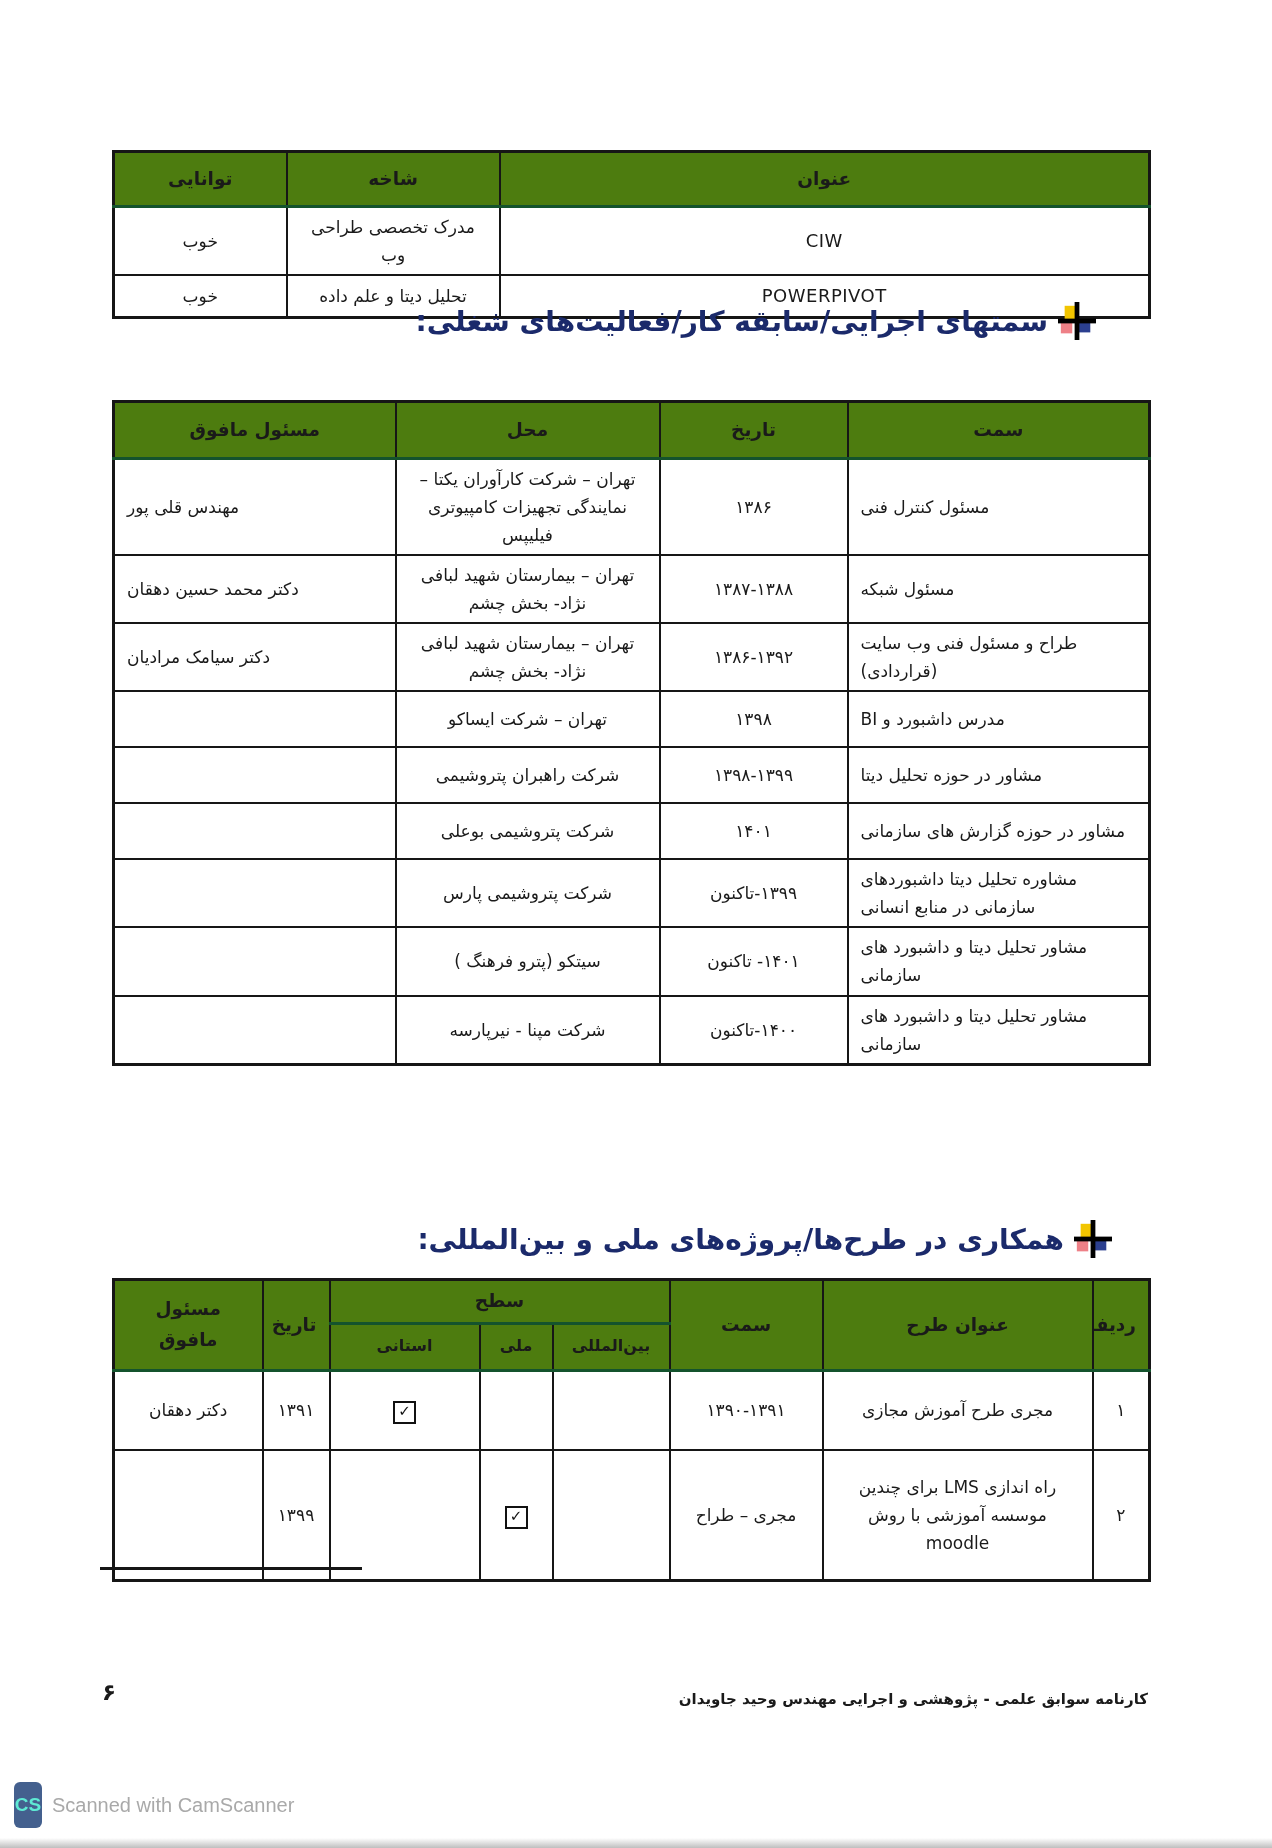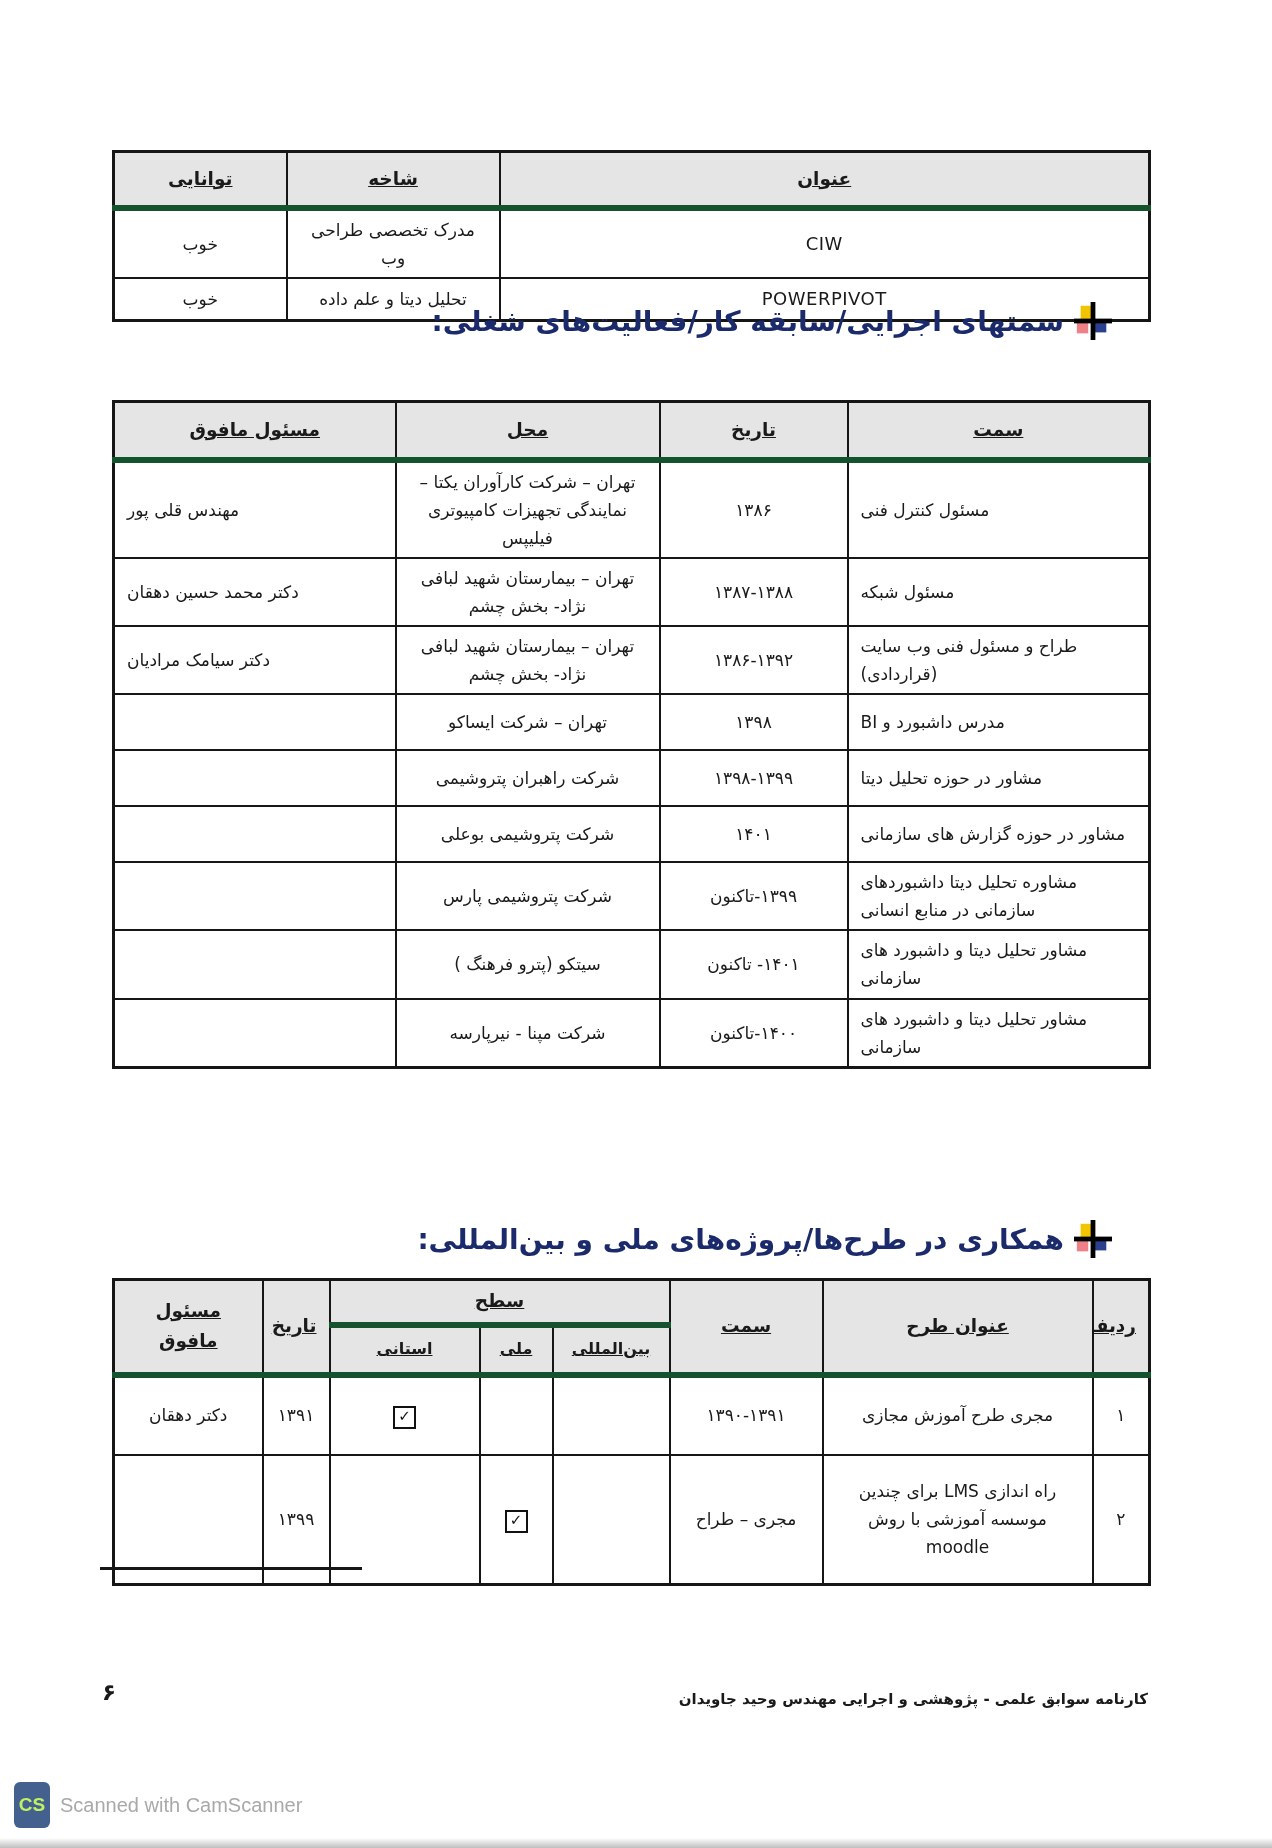--- a/index.html
+++ b/index.html
@@ -8,21 +8,21 @@
     font-family:"DejaVu Sans","Liberation Sans",sans-serif;color:#1a1a1a;overflow:hidden;
   }
   .abs{position:absolute;}
 
   
   table.doc{width:100%;border-collapse:collapse;direction:rtl;table-layout:fixed;border:3px solid #161616;}
   .doc th,.doc td{
     border:2px solid #161616;padding:5px 12px;font-size:17px;text-align:center;
     vertical-align:middle;line-height:1.65;overflow:hidden;
   }
-  .doc thead th{background:#e5e5e5;font-weight:700;font-size:18.5px;border-bottom:6px solid #14532d;text-decoration:underline;}
+  .doc thead th{background:#4d7c0f;font-weight:700;font-size:18.5px;border-bottom:3px solid #14532d;}
 
   #skills-wrap{left:112px;top:150px;width:1036px;}
   #skills thead th{height:42px;}
   #skills tbody tr{height:42px;}
   #skills tbody td:nth-child(1){font-size:18px;letter-spacing:.5px;}
 
   #exp-wrap{left:112px;top:400px;width:1036px;}
   #exp thead th{height:44px;}
   #exp tbody tr{height:56px;}
   #exp tbody td:nth-child(1){text-align:left;}
@@ -37,32 +37,32 @@
   .cbx{
     display:inline-block;width:19px;height:19px;border:2.5px solid #111;
     font-size:15px;line-height:17px;font-weight:700;text-align:center;color:#111;
   }
 
   
   .sec-heading{
     display:flex;align-items:center;gap:10px;direction:rtl;
     color:#1b2a6b;font-size:28px;font-weight:700;white-space:nowrap;
   }
-  #heading1{top:302px;right:160px;}
+  #heading1{top:302px;right:176px;}
   #heading2{top:1220px;right:160px;}
   .bullet-icon{width:38px;height:38px;flex:0 0 38px;}
 
   
   #footnote-rule{left:100px;top:1567px;width:262px;height:3px;background:#161616;}
   #footer-text{right:124px;top:1690px;font-size:15px;font-weight:700;direction:rtl;}
   #page-num{left:102px;top:1679px;font-size:23px;font-weight:700;}
 
   #camscanner{left:14px;top:1782px;display:flex;align-items:center;gap:10px;}
   .cs-logo{
-    width:36px;height:46px;border-radius:6px;background:#44608e;color:#bef264;
+    width:28px;height:46px;border-radius:6px;background:#44608e;color:#5eead4;
     font-weight:700;font-size:19px;display:flex;align-items:center;justify-content:center;
     font-family:"Liberation Sans",sans-serif;
   }
   .cs-text{color:#a9a9a9;font-size:20px;font-family:Liberation Sans, sans-serif;}
 
   #bottom-edge{left:0;right:0;bottom:0;height:10px;background:linear-gradient(180deg,#ffffff,#bfbfbf);}
 </style>
 </head>
 <body>
 

